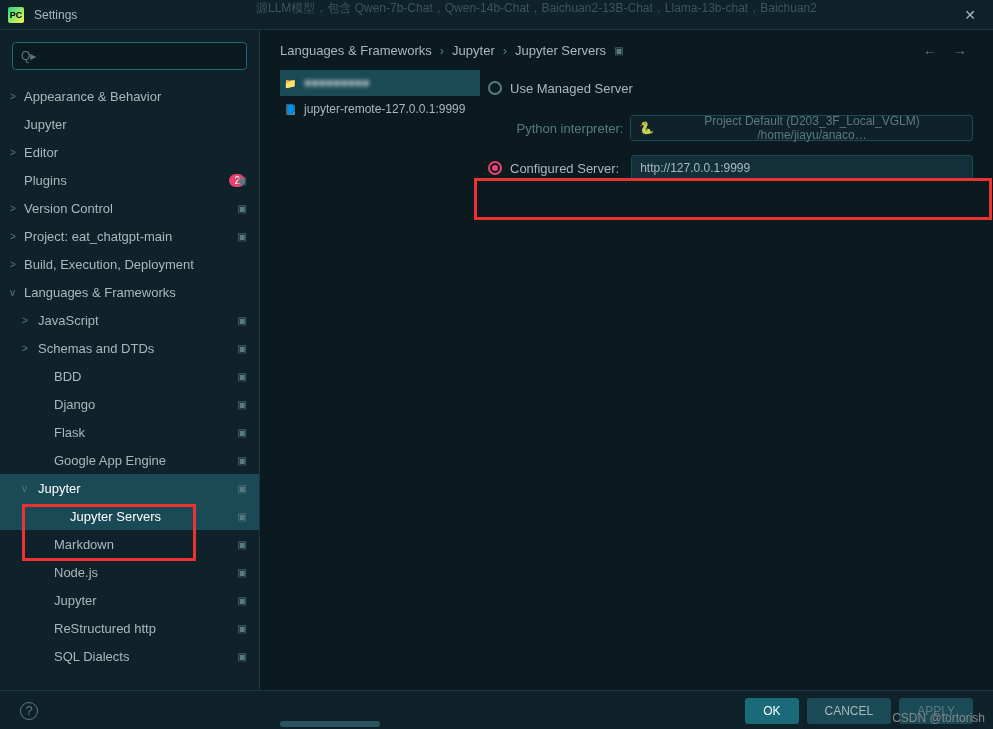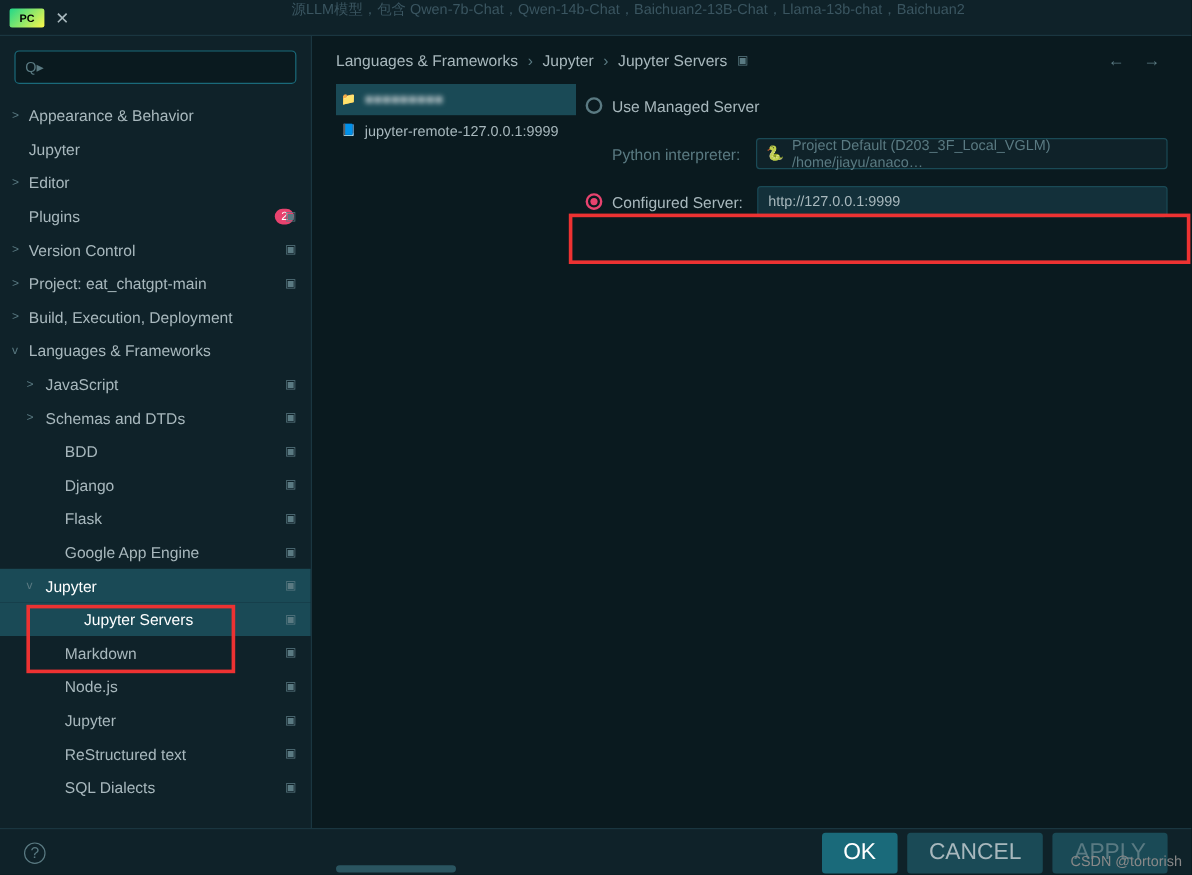--- a/index.html
+++ b/index.html
@@ -1,18 +1,18 @@
 <!DOCTYPE html>
 <html><head>
 <meta charset="utf-8">
 <style>
 * { margin: 0; padding: 0; box-sizing: border-box; font-family: -apple-system, "Segoe UI", Arial, sans-serif; }
 body { background: #0a1a1f; width: 993px; height: 729px; overflow: hidden; position: relative; }
 .titlebar { height: 30px; background: #0f2229; display: flex; align-items: center; padding: 0 8px; border-bottom: 1px solid #1a3640; }
-.pc-logo { width: 29px; height: 16px; background: linear-gradient(135deg,#21d789,#fcf84a); border-radius: 2px; font-size: 9px; font-weight: bold; color: #000; display:flex; align-items:center; justify-content:center; }
+.pc-logo { width: 16px; height: 16px; background: linear-gradient(135deg,#21d789,#fcf84a); border-radius: 2px; font-size: 9px; font-weight: bold; color: #000; display:flex; align-items:center; justify-content:center; }
 .title { color: #a8b8bd; font-size: 12px; margin-left: 10px; flex: 1; }
 .close-btn { color: #a8b8bd; font-size: 14px; width: 30px; text-align: center; cursor: pointer; }
 .content { display: flex; height: 660px; }
 .sidebar { width: 260px; background: #0f2229; padding: 12px 0; border-right: 1px solid #1a3640; overflow-y: auto; position: relative; }
 .search-box { margin: 0 12px 12px 12px; background: #0a1a1f; border: 1px solid #1a6a7a; border-radius: 4px; height: 28px; display: flex; align-items: center; padding: 0 8px; }
 .search-box span { color: #5a7a82; font-size: 12px; }
 .tree-item { display: flex; align-items: center; height: 28px; padding: 0 10px 0 24px; color: #a8b8bd; font-size: 13px; cursor: pointer; position: relative; }
 .tree-item.selected { background: #1a4a56; color: #fff; }
 .tree-item.selected.sub { font-weight: 500; }
 .arrow { position: absolute; left: 10px; color: #5a7a82; font-size: 10px; }
@@ -29,47 +29,48 @@
 .breadcrumb .sep { color: #5a7a82; margin: 0 8px; }
 .breadcrumb .ind2 { color: #5a7a82; font-size: 10px; margin-left: 8px; }
 .nav-arrows { margin-left: auto; color: #5a7a82; font-size: 14px; }
 .nav-arrows span { margin: 0 6px; cursor: pointer; }
 .panel { flex: 1; display: flex; padding: 0 20px; }
 .filelist { width: 200px; }
 .file-item { display: flex; align-items: center; height: 26px; color: #a8b8bd; font-size: 12px; padding: 0 4px; cursor: pointer; }
 .file-item.sel { background: #1a4a56; }
 .file-icon { width: 14px; height: 14px; margin-right: 6px; display: inline-flex; align-items:center; justify-content:center; font-size:10px; }
 .form-area { flex: 1; padding-left: 8px; position: relative; }
-.row { display: flex; align-items: center; height: 36px; margin-bottom: 4px; }
+.row { display: flex; align-items: center; height: 36px; margin-bottom: 4px; text-align: center; }
 .radio { width: 14px; height: 14px; border: 2px solid #5a7a82; border-radius: 50%; margin-right: 8px; display: inline-flex; align-items:center; justify-content:center; }
 .radio.on { border-color: #e8436f; }
 .radio.on::after { content:''; width:6px; height:6px; background:#e8436f; border-radius:50%; }
 .row-label { color: #a8b8bd; font-size: 13px; width: 120px; }
 .row-label.dim { color: #5a7a82; }
 .field { flex: 1; background: #13303a; border: 1px solid #1a4a56; border-radius: 3px; height: 26px; display: flex; align-items: center; padding: 0 8px; color: #a8b8bd; font-size: 12px; }
 .field.dim { color: #5a7a82; background: #0f2229; }
 .field .py-icon { margin-right: 6px; }
 .hb2 { position:absolute; left: -6px; top: 108px; width: 518px; height: 42px; border: 3px solid #ed3232; pointer-events:none; }
 .scrollbar-h { position: absolute; bottom: 2px; left: 280px; width: 100px; height: 6px; background: #2a5560; border-radius: 3px; }
 .footer { height: 40px; border-top: 1px solid #1a3640; display: flex; align-items: center; padding: 0 20px; background: #0f2229; }
 .help-icon { color: #5a7a82; font-size: 13px; border: 1px solid #5a7a82; width:18px; height:18px; border-radius:50%; display:flex; align-items:center; justify-content:center; }
 .buttons { margin-left: auto; display: flex; gap: 8px; }
-.btn { background: #1a4a56; color: #a8b8bd; border: none; padding: 6px 18px; border-radius: 3px; font-size: 19px; cursor: pointer; }
+.btn { background: #1a4a56; color: #a8b8bd; border: none; padding: 6px 18px; border-radius: 3px; font-size: 12px; cursor: pointer; }
 .btn.primary { background: #1a6a7a; color: #fff; font-weight: 500; }
 .btn.disabled { color: #5a7a82; }
 .watermark { position: absolute; right: 8px; bottom: 4px; color: #888; font-size: 12px; }
-.bg-text { position: absolute; top: 0; left: 243px; color: #3a5560; font-size: 12px; white-space: nowrap; }
+.bg-text { position: absolute; top: 0; left: 256px; color: #3a5560; font-size: 12px; white-space: nowrap; }
 </style>
 </head>
 <body>
 
 <div class="bg-text">源LLM模型，包含 Qwen-7b-Chat，Qwen-14b-Chat，Baichuan2-13B-Chat，Llama-13b-chat，Baichuan2</div>
 
 <div class="titlebar">
   <div class="pc-logo">PC</div>
+  <div class="title">Settings</div>
   <div class="close-btn">✕</div>
 </div>
 
 <div class="content">
   <div class="sidebar">
     <div class="search-box">
       <span>Q▸</span>
     </div>
 
     <div class="tree-item">
@@ -148,21 +149,21 @@
       </div>
     <div class="tree-item l2">
         <span>Node.js</span>
         <span class="ind">▣</span>
       </div>
     <div class="tree-item l2">
         <span>Jupyter</span>
         <span class="ind">▣</span>
       </div>
     <div class="tree-item l2">
-        <span>ReStructured text</span>
+        <span>ReStructured http</span>
         <span class="ind">▣</span>
       </div>
     <div class="tree-item l2">
         <span>SQL Dialects</span>
         <span class="ind">▣</span>
       </div>
 
     <div class="highlight-box hb1"></div>
   </div>
 

